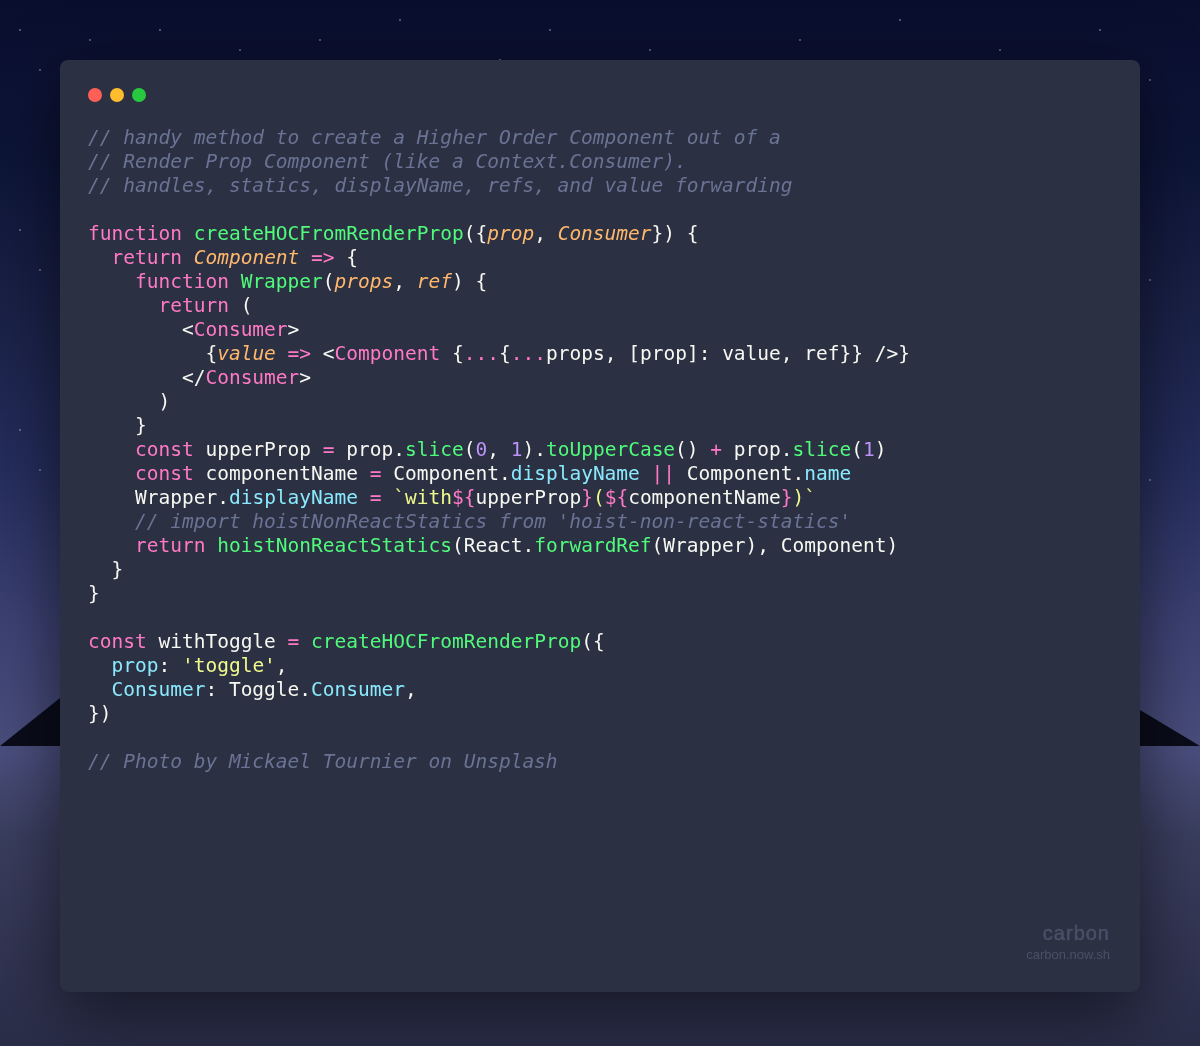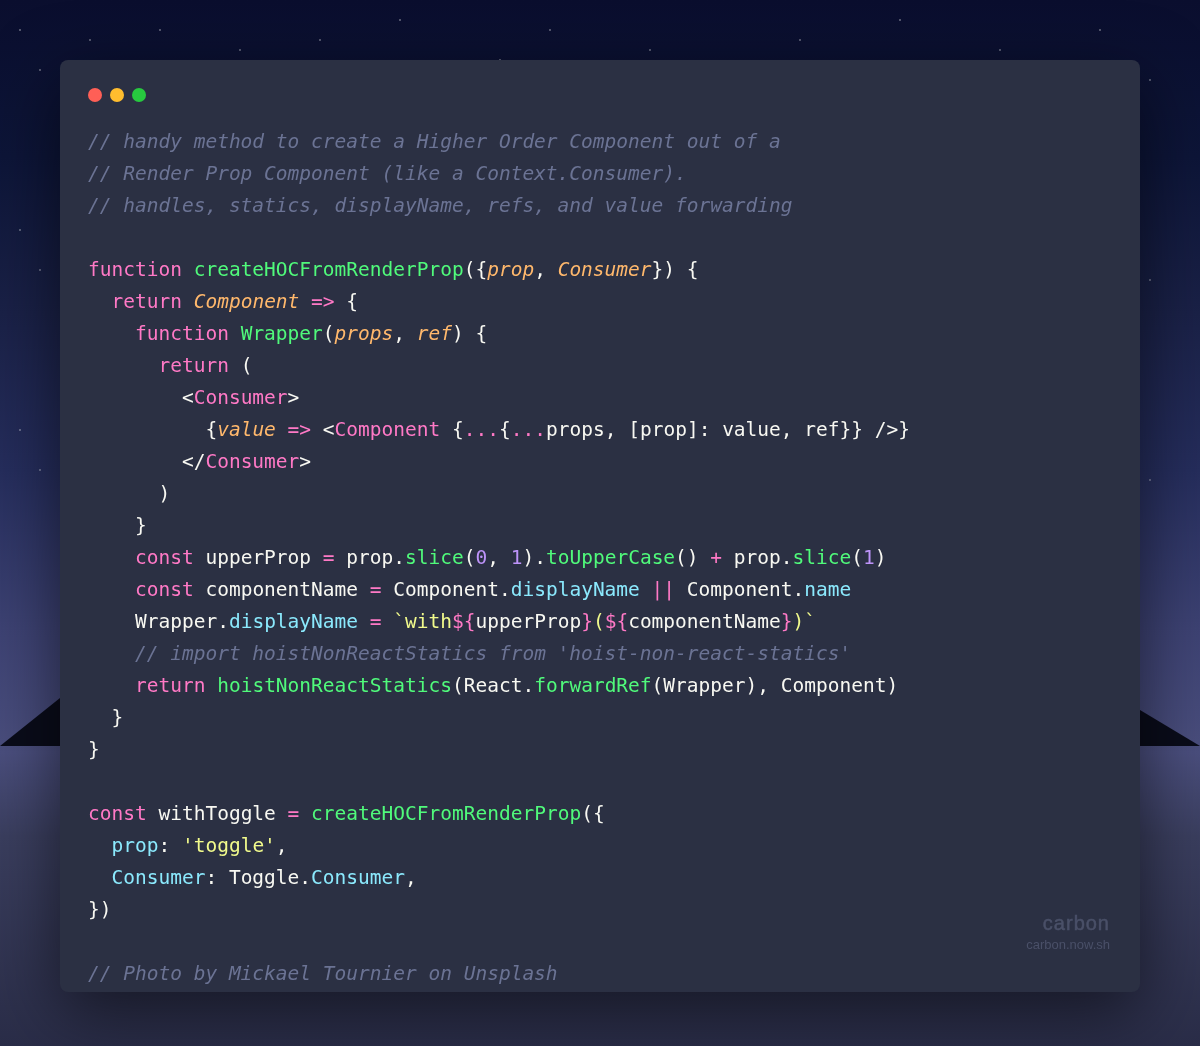--- a/index.html
+++ b/index.html
@@ -90,39 +90,39 @@
     .traffic-light {
       width: 14px;
       height: 14px;
       border-radius: 50%;
     }
     .tl-red { background: #ff5f56; }
     .tl-yellow { background: #ffbd2e; }
     .tl-green { background: #27c93f; }
     .code-block {
       font-size: 19.5px;
-      line-height: 32px;
+      line-height: 24px;
       white-space: pre;
       font-family: 'Menlo', 'Monaco', 'Consolas', monospace;
     }
     .c-comment { color: #6b7394; font-style: italic; }
     .c-keyword { color: #ff79c6; }
     .c-fn { color: #50fa7b; }
     .c-param { color: #ffb86c; font-style: italic; }
     .c-punct { color: #f8f8f2; }
     .c-plain { color: #f8f8f2; }
     .c-prop { color: #8be9fd; }
     .c-num { color: #bd93f9; }
     .c-string { color: #f1fa8c; }
     .c-tag-angle { color: #f8f8f2; }
     .c-tag-name { color: #ff79c6; }
     .c-tmpl { color: #ff79c6; }
     .watermark {
       position: absolute;
-      bottom: 40px;
+      bottom: 30px;
       right: 30px;
       text-align: right;
     }
     .watermark-title {
       font-family: sans-serif;
       font-size: 20px;
       color: #4a5068;
       letter-spacing: 1px;
       font-weight: 300;
       -webkit-text-stroke: 0.5px #4a5068;

